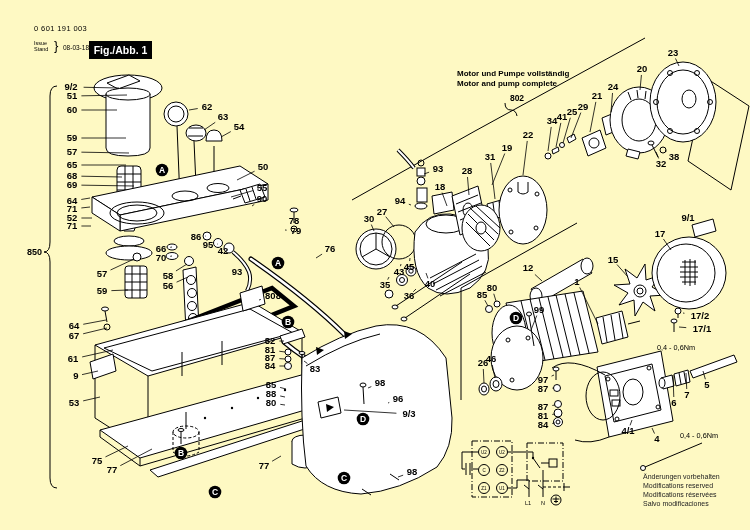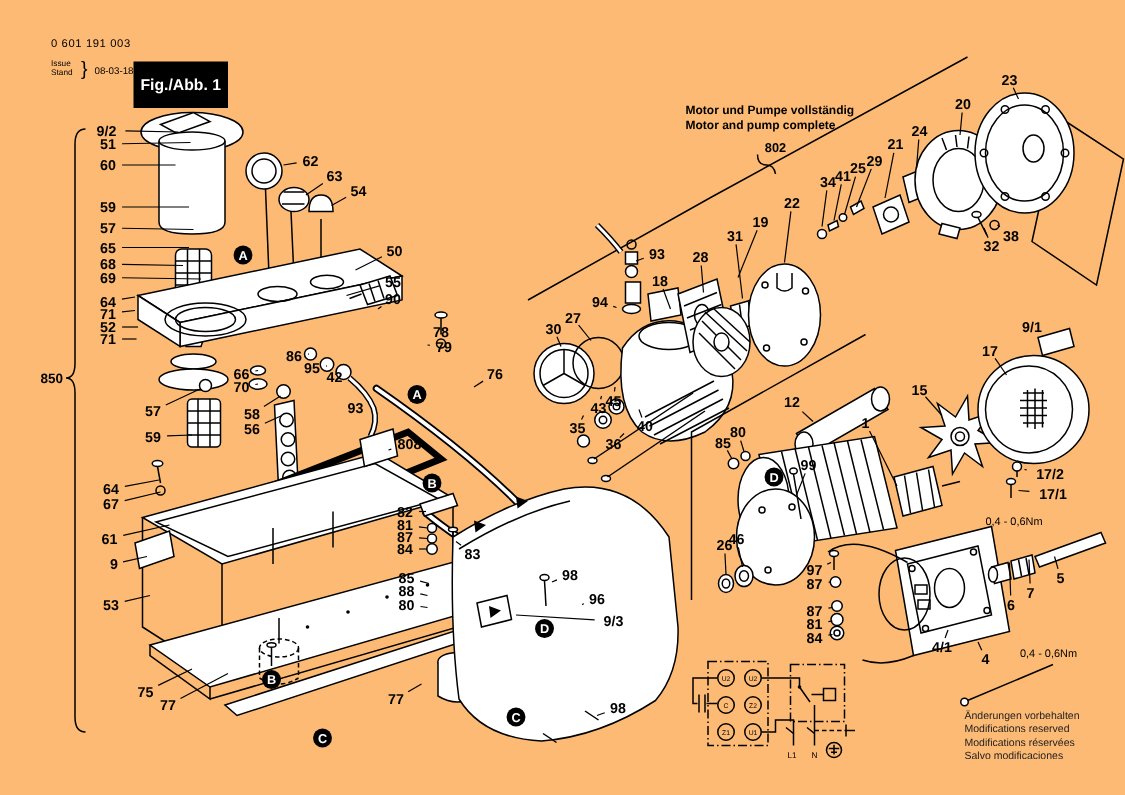--- a/index.html
+++ b/index.html
@@ -1,22 +1,22 @@
 <!DOCTYPE html>
 <html><head>
 <meta charset="utf-8">
 <style>
   html,body{margin:0;padding:0;background:#fff;}
-  .page{position:relative;width:750px;height:530px;background:#fdba74;overflow:hidden;
+  .page{position:relative;width:750px;height:530px;background:#fef9c3;overflow:hidden;
         font-family:"Liberation Sans",sans-serif;color:#000;}
   .hdr-pn{position:absolute;left:34px;top:24px;font-size:7.5px;letter-spacing:.4px;}
   .hdr-issue{position:absolute;left:34px;top:41px;font-size:5.5px;line-height:5.5px;}
   .hdr-brace{position:absolute;left:54px;top:38px;font-size:13px;font-weight:400;}
   .hdr-date{position:absolute;left:63px;top:44px;font-size:6.5px;}
-  .fig-box{position:absolute;left:89px;top:41px;width:63px;height:31px;background:#000;color:#fff;
+  .fig-box{position:absolute;left:89px;top:41px;width:63px;height:18px;background:#000;color:#fff;
            font-size:10.5px;font-weight:bold;display:flex;align-items:center;justify-content:center;}
   svg{position:absolute;left:0;top:0;}
   .s{stroke:#000;fill:none;stroke-width:1;}
   .sf{stroke:#000;fill:#fff;stroke-width:1;}
   .thk{stroke:#000;fill:none;stroke-width:4.5;}
   .note{font-size:8px;font-weight:bold;}
   .grp{font-size:8.5px;font-weight:bold;}
   .bracket-lbl{font-size:9px;font-weight:bold;}
   .foot{font-size:7px;fill:#222;}
   .term{font-size:4.5px;text-anchor:middle;}

